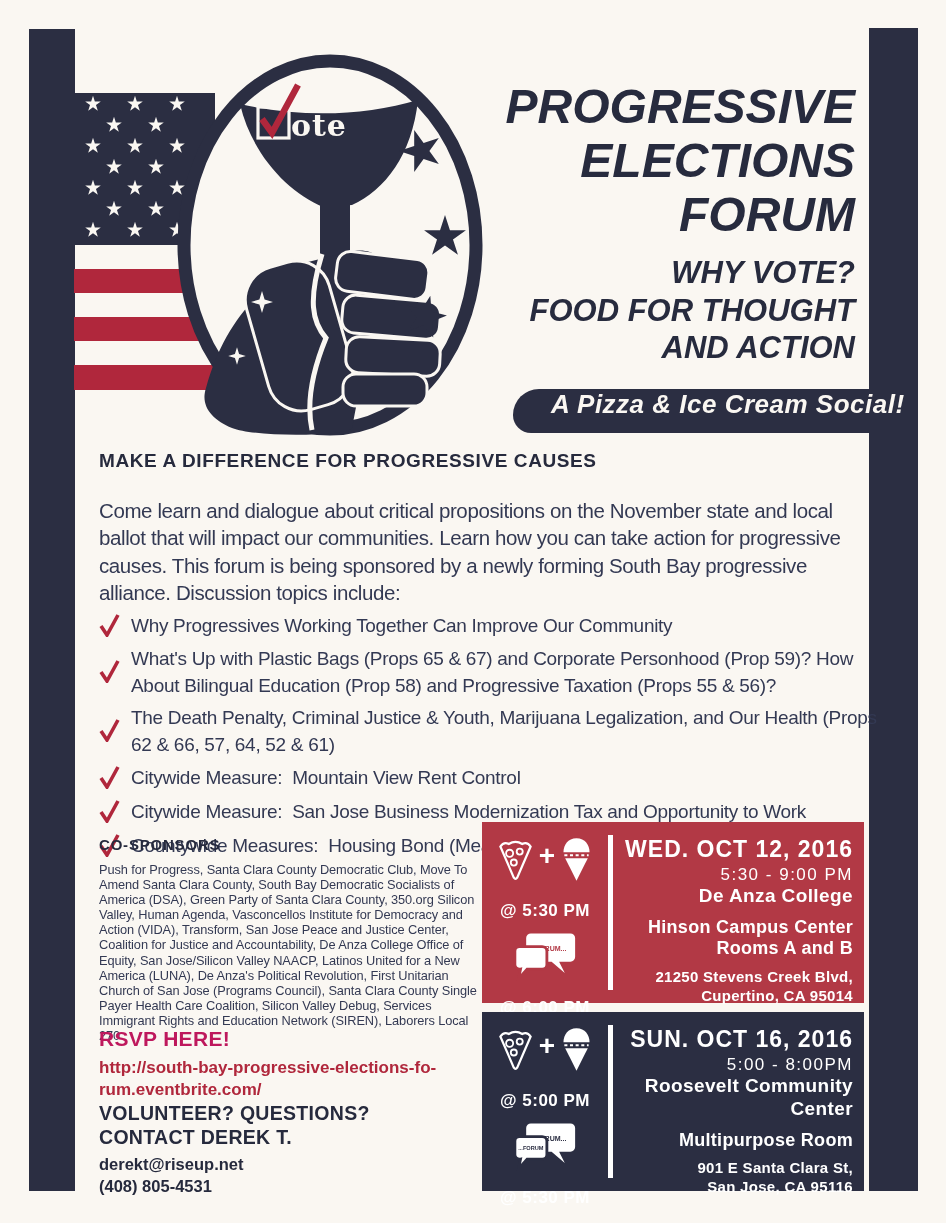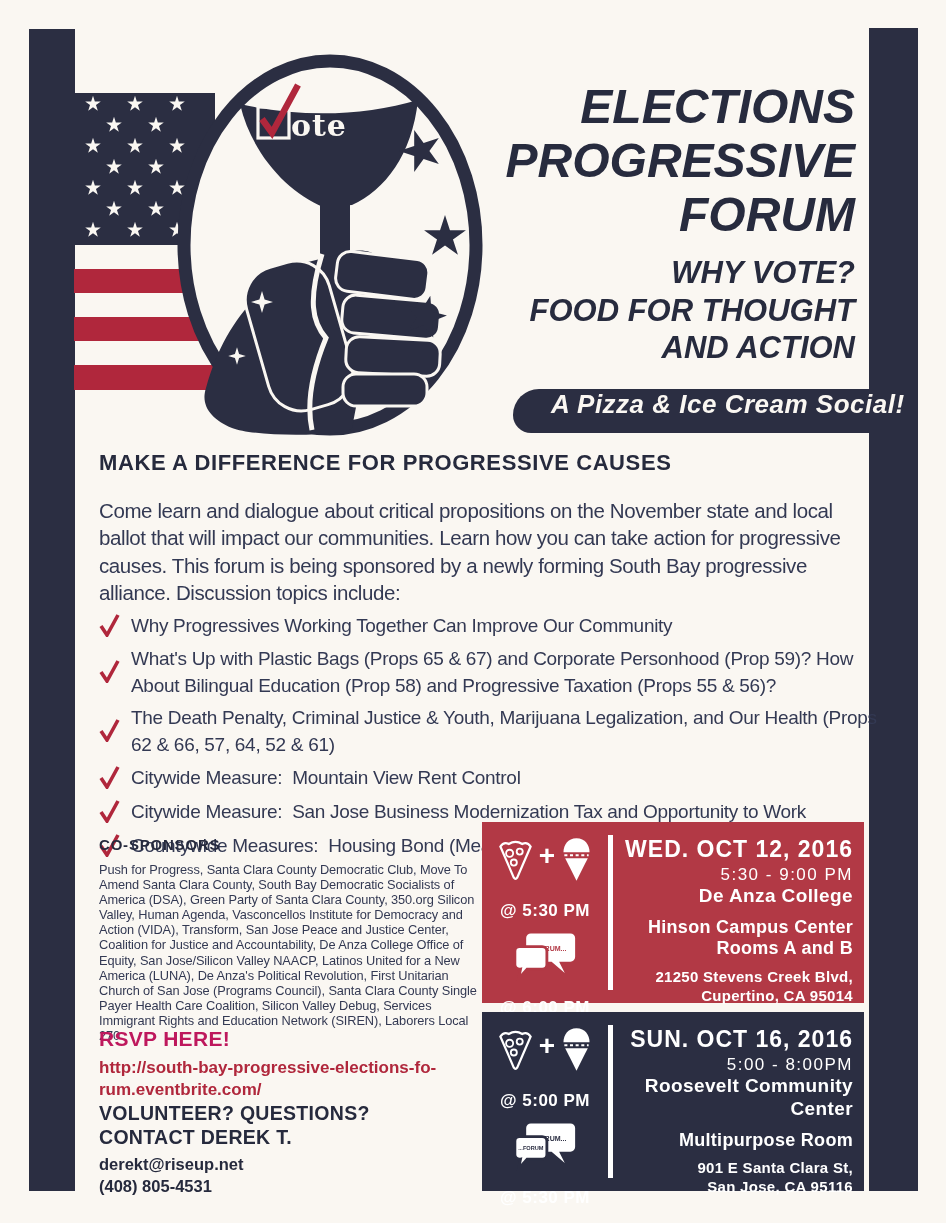--- a/index.html
+++ b/index.html
@@ -14,21 +14,21 @@
   .title-block{position:absolute;top:80px;right:91px;text-align:right;}
   .title-line{font-size:48px;line-height:1.13;font-weight:bold;font-style:italic;
               color:#272b3e;letter-spacing:0px;}
   .subtitle-block{margin-top:11px;}
   .subtitle-line{font-size:31px;line-height:1.22;font-weight:bold;font-style:italic;color:#272b3e;}
   .banner{position:absolute;left:513px;top:389px;width:404px;height:44px;background:#2b2e42;
           border-radius:26px 0 0 18px;display:flex;}
   .banner-text{color:#faf7f2;font-size:26px;font-weight:bold;font-style:italic;
                padding-left:38px;letter-spacing:0.5px;}
   
-  .headline{position:absolute;left:99px;top:450px;font-size:22px;font-weight:bold;
+  .headline{position:absolute;left:99px;top:450px;font-size:19px;font-weight:bold;
             color:#262a3d;letter-spacing:0.6px;}
   .intro{position:absolute;left:99px;top:497px;width:772px;font-size:20.5px;line-height:1.33;
          color:#333953;letter-spacing:-0.4px;}
   .topics{position:absolute;left:99px;top:612px;width:788px;}
   .topic{display:flex;align-items:center;margin-bottom:5px;}
   .topic-check{flex:0 0 32px;padding-top:1px;}
   .topic-text{font-size:19px;line-height:1.42;color:#333953;letter-spacing:-0.3px;}
   
   .cosponsors-heading{position:absolute;left:99px;top:836px;font-size:15px;font-weight:bold;
                       color:#262a3d;letter-spacing:0.8px;}
@@ -133,22 +133,22 @@
     </g>
 
     <g fill="#2b2e42">
       <use href="#star5" transform="translate(421,151) scale(22) rotate(-18)"></use>
       <use href="#star5" transform="translate(445,237) scale(22)"></use>
       <use href="#star5" transform="translate(425,317) scale(22) rotate(14)"></use>
     </g>
   </svg>
 
   <div class="title-block">
+    <div class="title-line">PROGRESSIVE</div>
     <div class="title-line">ELECTIONS</div>
-    <div class="title-line">PROGRESSIVE</div>
     <div class="title-line">FORUM</div>
     <div class="subtitle-block">
       <div class="subtitle-line">WHY VOTE?</div>
       <div class="subtitle-line">FOOD FOR THOUGHT</div>
       <div class="subtitle-line">AND ACTION</div>
     </div>
   </div>
 
   <div class="banner">
     <span class="banner-text">A Pizza &amp; Ice Cream Social!</span>

